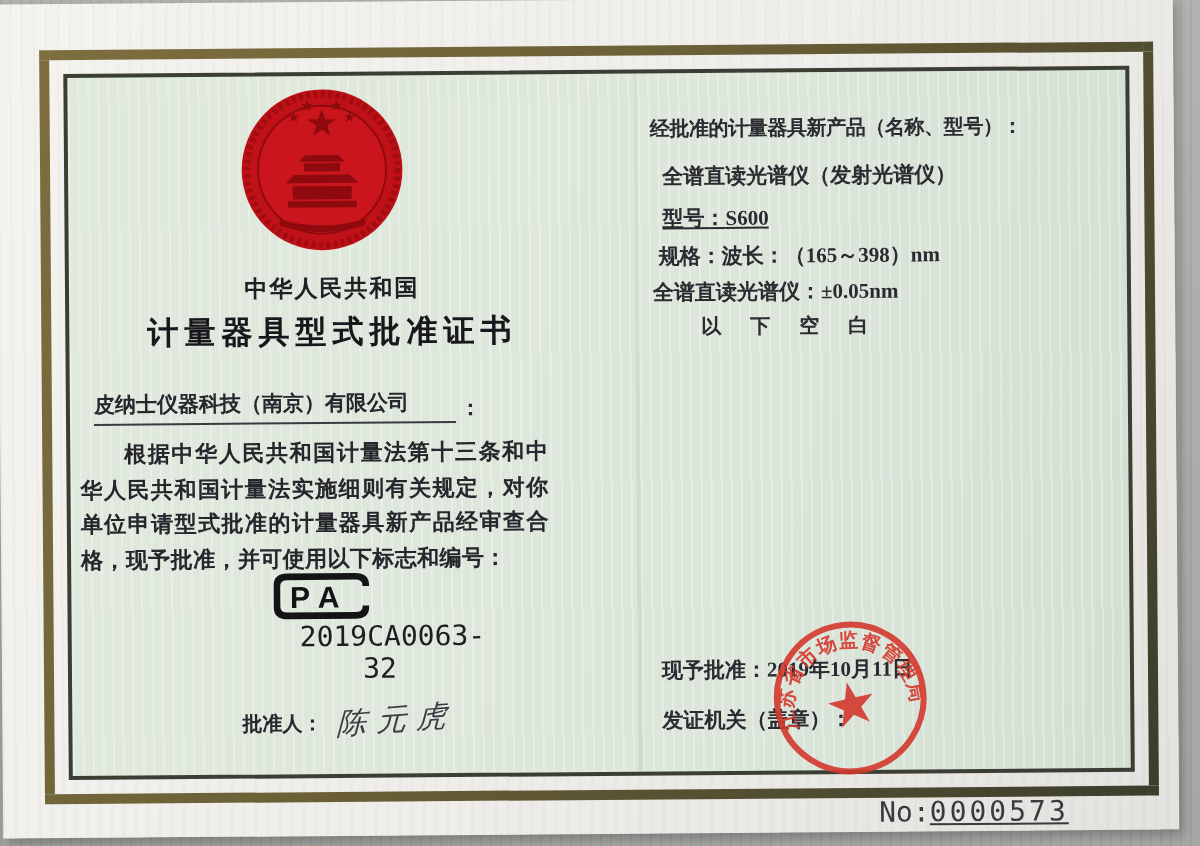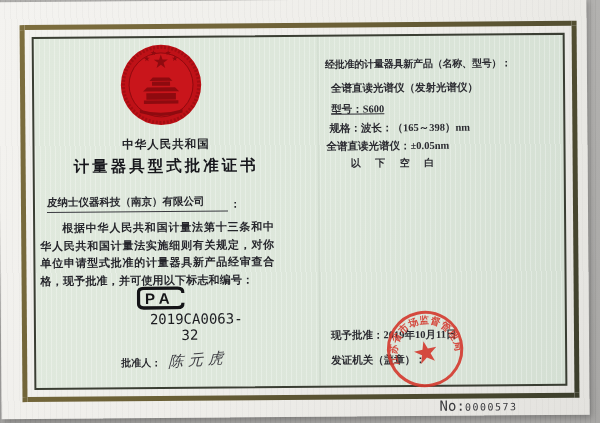--- a/index.html
+++ b/index.html
@@ -46,42 +46,42 @@
     font-size:10.5px; font-weight:bold; color:#26262c; }
   .company-underline{ display:inline-block; width:181px; border-bottom:1.2px solid #3a3a40;
     padding-bottom:2px; }
   .company-colon{ margin-left:2px; }
   .body-par{ position:absolute; left:5px; top:181px; width:234px;
     font-size:11px; line-height:17.5px; letter-spacing:.2px; color:#26262c;
     font-weight:bold; text-indent:2em; text-align:justify; }
   .cpa{ position:absolute; left:101px; top:248px; width:48px; height:24px; }
   .cpa-number{ position:absolute; left:93px; top:273px; width:80px; text-align:center;
     font-family:"DejaVu Sans Mono",monospace; font-size:14px; color:#1d1d22;margin-left:21px; }
-  .approver-row{ position:absolute; left:85px; top:313px; display:flex; align-items:center; }
+  .approver-row{ position:absolute; left:85px; top:313px; display:flex; align-items:flex-start; }
   .approver-label{ font-size:10px; font-weight:bold; color:#26262c; padding-top:4px; }
   .signature{ font-size:15px; font-style:italic; color:#3c3c42; margin-left:7px;
     letter-spacing:5px; transform:rotate(-4deg) skewX(-6deg); }
 
   
   .r{ position:absolute; font-weight:bold; color:#2b2b31; white-space:nowrap; }
   .r-heading{ left:291px; top:21px;  font-size:10px; letter-spacing:-.2px; }
   .r-product{ left:297px; top:45px;  font-size:10.5px; }
   .r-model{   left:297px; top:66px;  font-size:10.5px;text-decoration:underline; }
   .r-spec{    left:295px; top:85px;  font-size:10.5px; }
   .r-mpe{     left:292px; top:103px; font-size:10.5px; }
   .r-blank{   left:316px; top:120px; font-size:10px; letter-spacing:6px; }
   .r-date{    left:295px; top:292px; font-size:10.5px; }
   .r-issuer{  left:295px; top:317px; font-size:10.5px; }
   .seal{ position:absolute; left:349px; top:273px; width:80px; height:80px;
     transform:rotate(-12deg); opacity:.9; }
 
   .serial{ position:absolute; left:438px; top:397px; color:#3a3a3e;
     font-family:"DejaVu Sans Mono",monospace; }
   .serial .pfx{ font-size:14px; }
-  .serial .num{ font-size:10px; letter-spacing:1.5px; }
+  .serial .num{ font-size:14px; letter-spacing:1.5px;text-decoration:underline; }
 </style>
 </head>
 <body>
 
 <div class="sheet">
   <div class="cert-frame">
     <div class="cert-inner">
       <div class="fold-line"></div>
 
       <svg class="emblem" viewBox="0 0 100 104">

